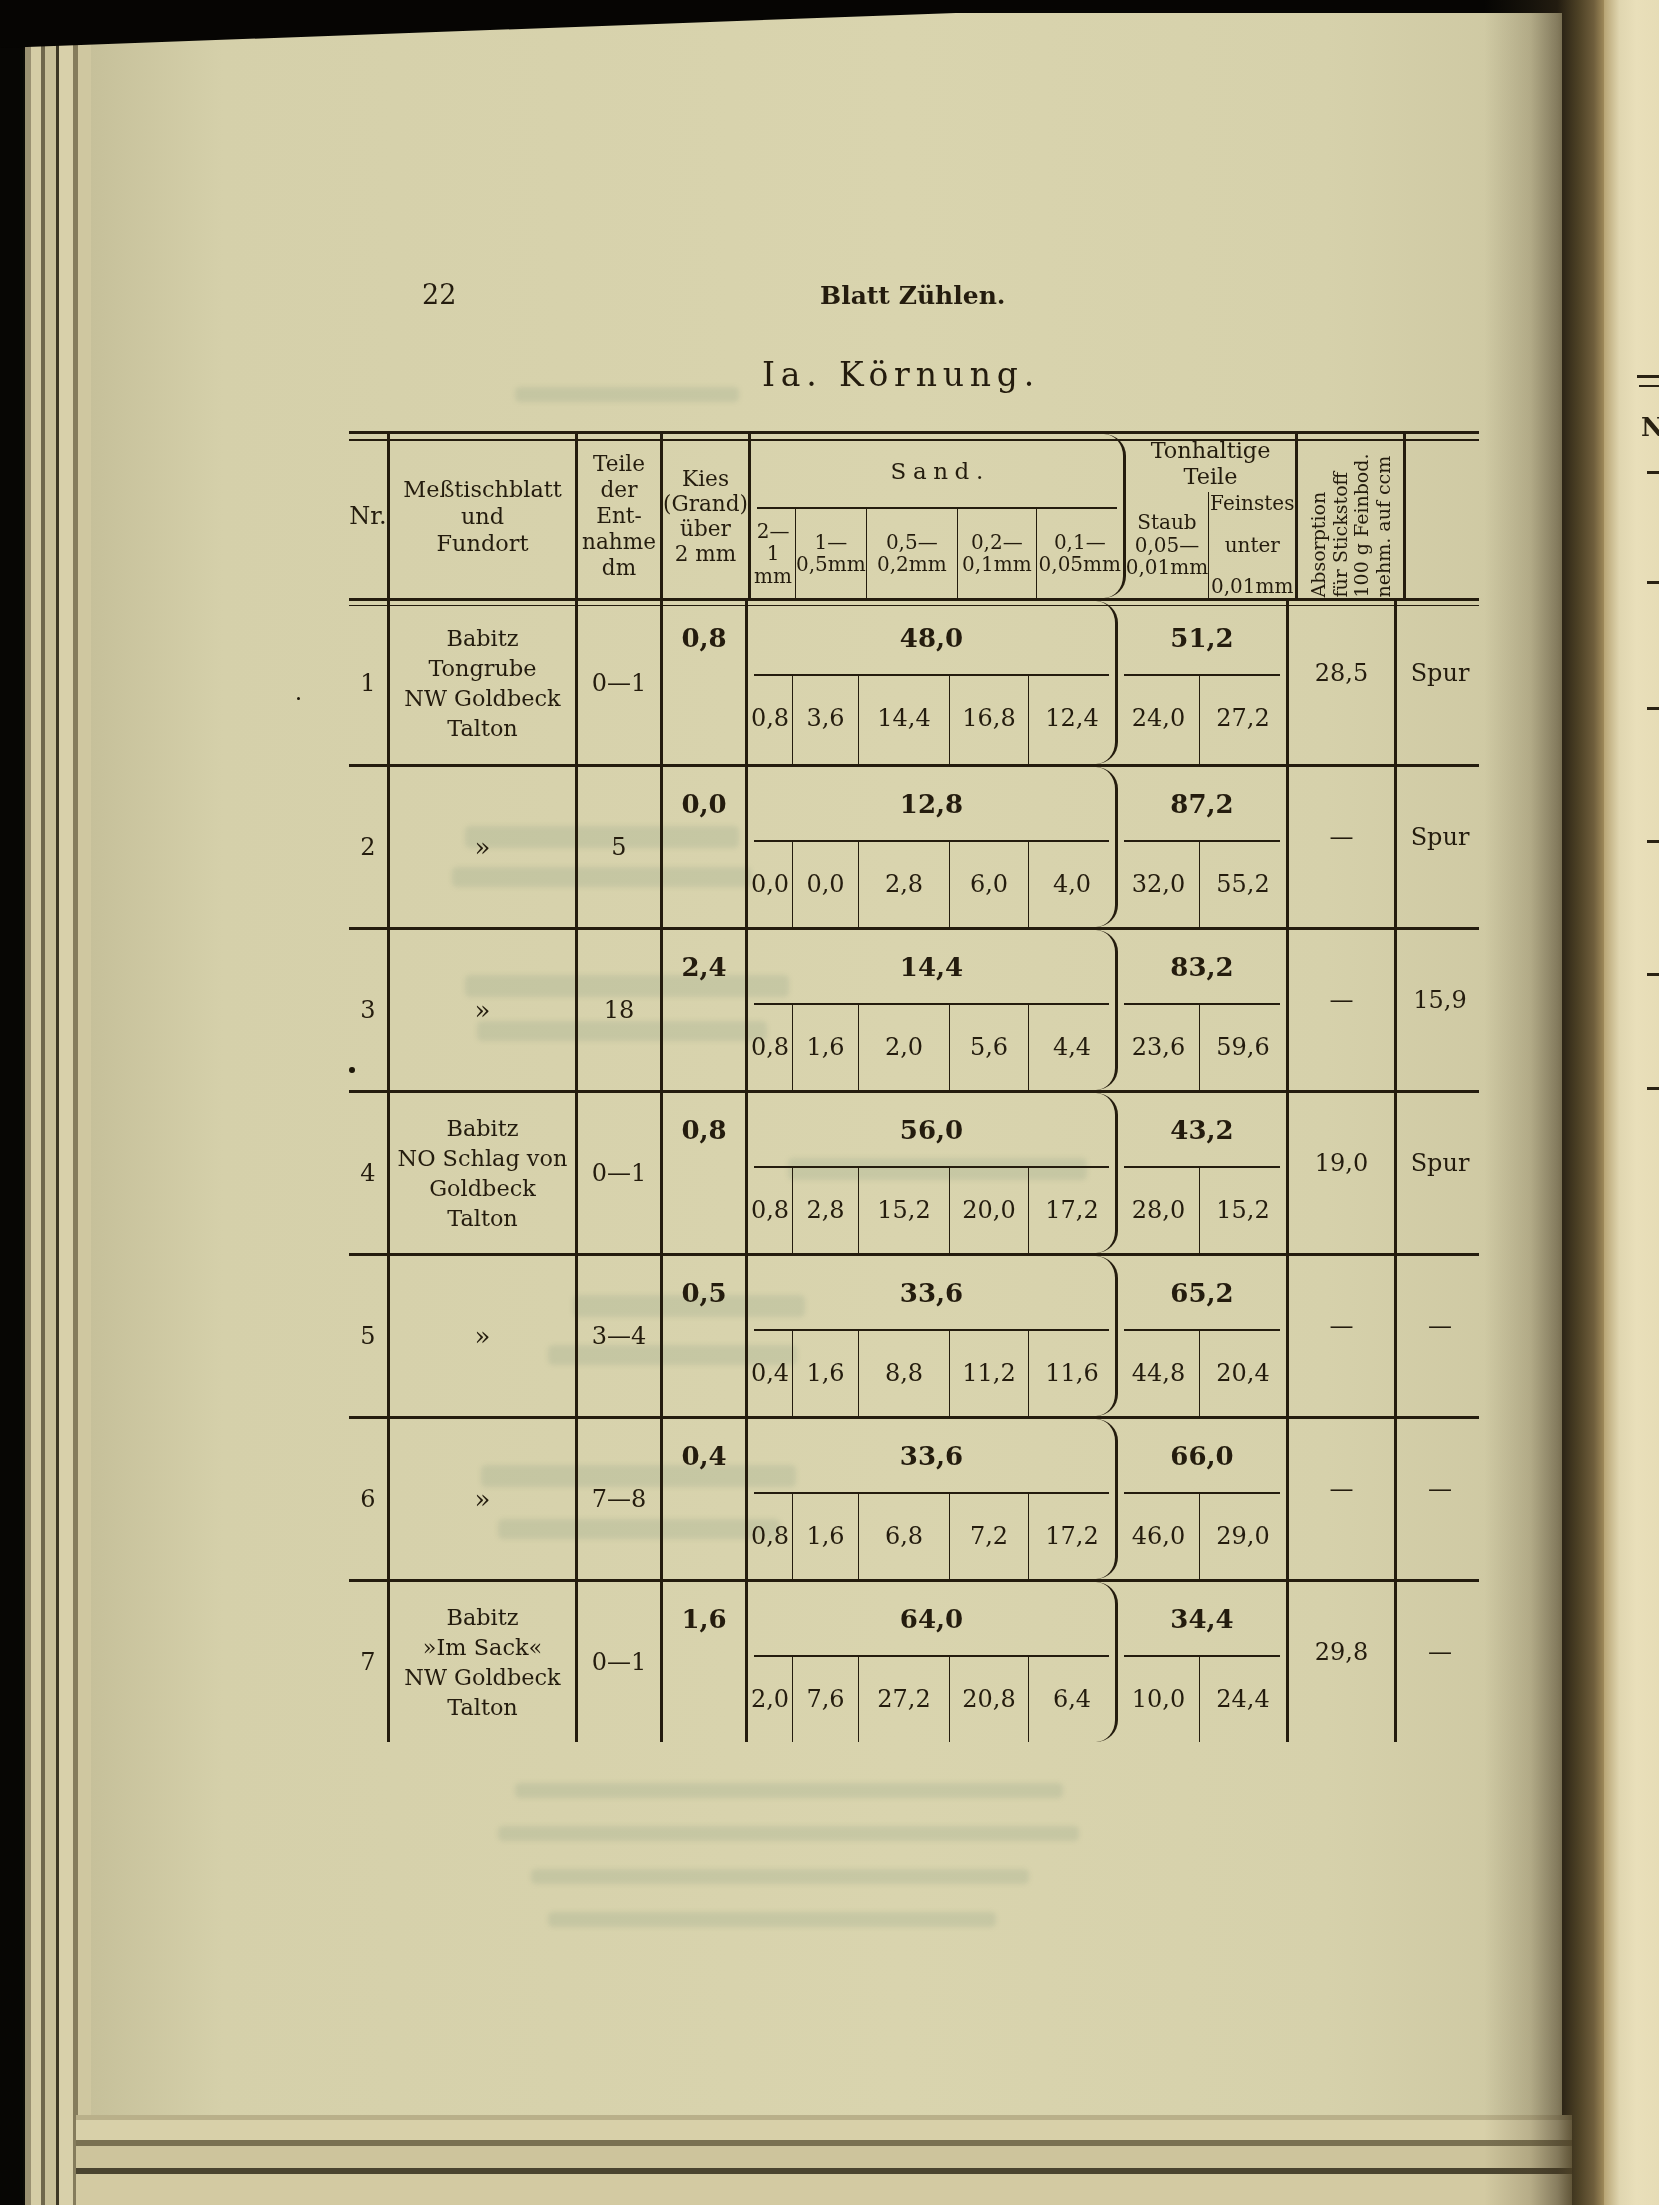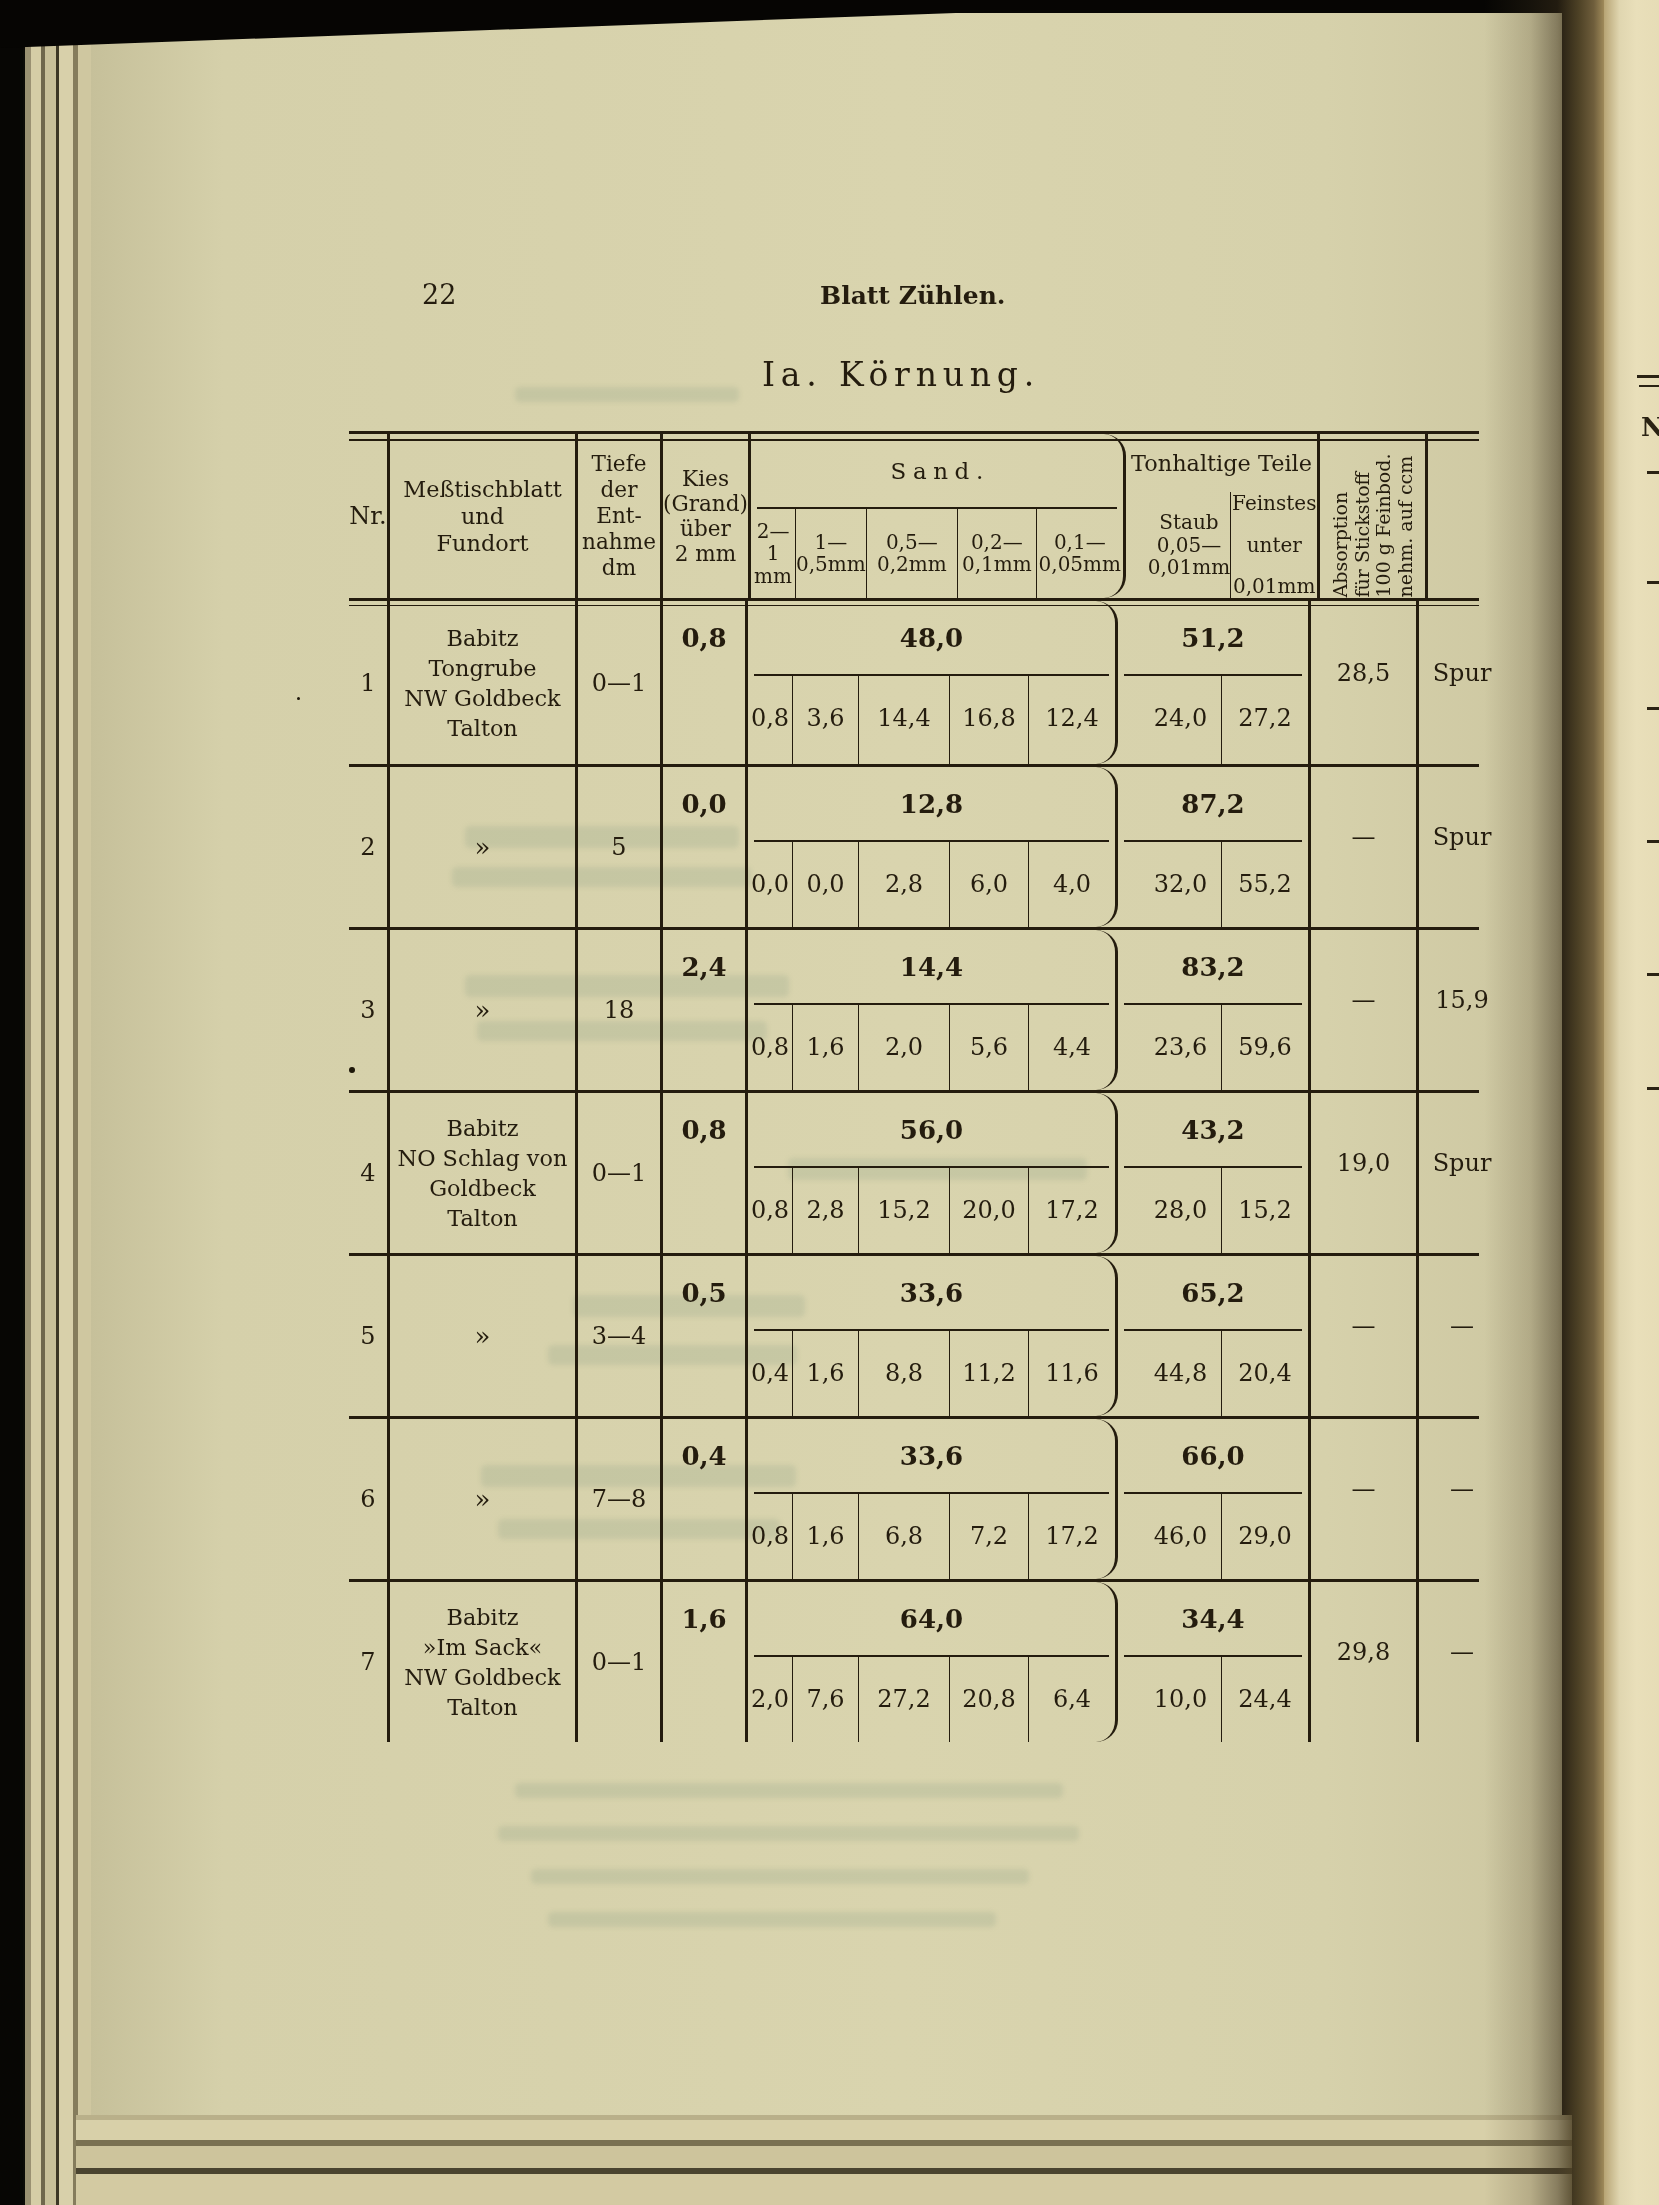--- a/index.html
+++ b/index.html
@@ -101,21 +101,21 @@
     width:163px;text-align:left;font-size:19px;line-height:21.6px;white-space:nowrap;
   }
   
   .kv,.gtotal{height:73px;display:flex;align-items:center;justify-content:center;font-weight:700;font-size:26px;width:100%;}
   .gcell{justify-content:flex-start;padding:0;}
   .grule{height:1.7px;background:var(--ink);width:calc(100% - 11.6px);}
   .gsubs{flex:1;display:flex;width:100%;}
   .sub{display:flex;align-items:flex-start;justify-content:center;padding-top:28px;font-size:24px;border-left:1.7px solid var(--ink);box-sizing:border-box;}
   .sub:first-child{border-left:none;}
   .ss0{flex:0 0 44px;} .ss1{flex:0 0 66px;} .ss2{flex:0 0 91px;} .ss3{flex:0 0 79px;} .ss4{flex:0 0 87px;}
-  .ts0{flex:0 0 81px;margin-left:22px;} .ts1{flex:0 0 87px;gap:19px;}
+  .ts0{flex:0 0 81px;} .ts1{flex:0 0 87px;gap:19px;}
   .fline{line-height:30px;font-size:22.4px;}
   .ditto{font-size:26px;}
   .midv{transform:translateY(-10px);}
   .kiescell{justify-content:flex-start;}
 </style>
 </head>
 <body>
 
 <div class="scene">
 
@@ -150,21 +150,21 @@
     <div class="thead">
       <div class="c w-nr">
         <div>Nr.</div>
       </div>
       <div class="c w-fund h-lines">
         <div>Meßtischblatt</div>
         <div>und</div>
         <div>Fundort</div>
       </div>
       <div class="c w-tiefe h-tiefe">
-        <div>Tiefe</div>
+        <div>Teile</div>
         <div>der</div>
         <div>Ent-</div>
         <div>nahme</div>
         <div>dm</div>
       </div>
       <div class="c w-kies h-kies">
         <div>Kies</div>
         <div>(Grand)</div>
         <div>über</div>
         <div>2 mm</div>

